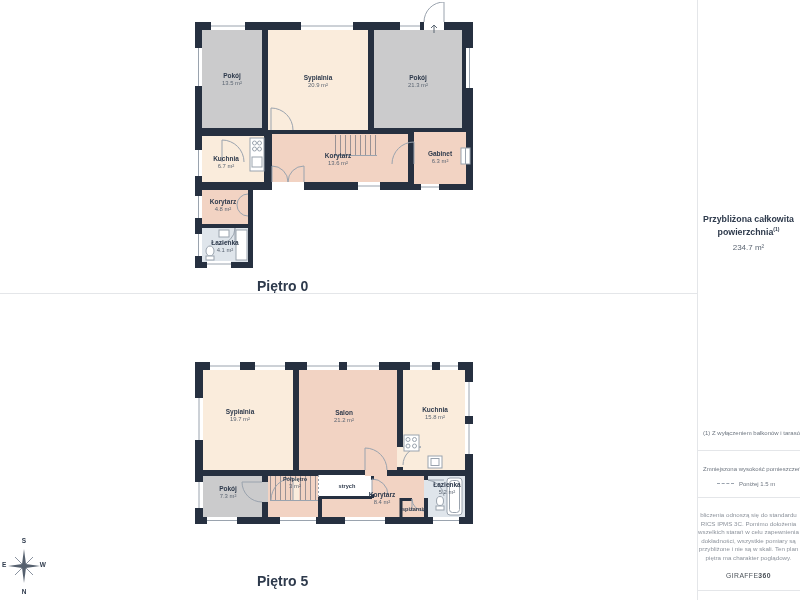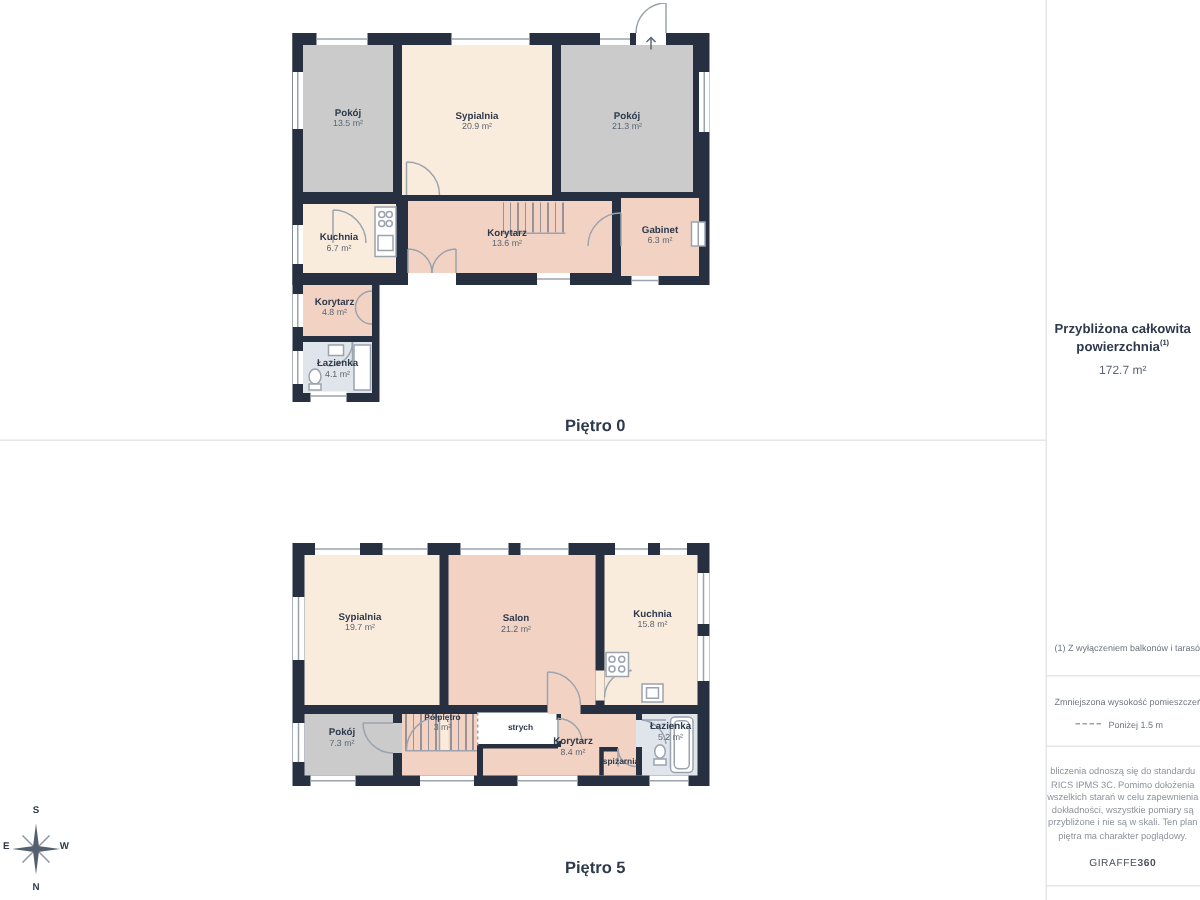--- a/index.html
+++ b/index.html
@@ -25,22 +25,22 @@
     border-bottom:1px solid #9aa3ae;
   }
   .rlabel{
     position:absolute;transform:translate(-50%,-50%);
     text-align:center;white-space:nowrap;line-height:1.25;z-index:5;
   }
   .rname{font-weight:bold;font-size:6.5px;color:#2e3a4c;}
   .rname.tiny{font-size:5.6px;}
   .rarea{font-size:5.9px;color:#5c6673;}
   .floor-caption{
-    position:absolute;left:257px;width:160px;text-align:right;
-    font-weight:bold;font-size:11px;color:#2e3a4c;
+    position:absolute;left:257px;width:160px;text-align:left;
+    font-weight:bold;font-size:14px;color:#2e3a4c;
   }
   
   .hdiv{position:absolute;background:#e4e6e9;height:1px;}
   .vdiv{position:absolute;background:#e4e6e9;width:1px;}
   
   .sidebar{position:absolute;left:697px;top:0;width:103px;height:600px;}
   .sb-head{position:absolute;top:186px;left:0;width:103px;text-align:center;margin-top:28px;}
   .sb-title{font-weight:bold;font-size:8.8px;line-height:1.35;color:#2e3a4c;}
   .sb-title sup{font-size:5px;}
   .sb-val{margin-top:4px;font-size:8px;color:#5c6673;}
@@ -334,21 +334,21 @@
   </svg>
 </div>
 
 <div class="vdiv" style="left:697px;top:0;height:600px;"></div>
 <aside class="sidebar">
   <div class="sb-head">
     <div class="sb-title">
       <div>Przybliżona całkowita</div>
       <div><span>powierzchnia</span><sup>(1)</sup></div>
     </div>
-    <div class="sb-val">172.7 m²</div>
+    <div class="sb-val">234.7 m²</div>
   </div>
 
   <div class="sb-note" style="top:430px;">(1) Z wyłączeniem balkonów i tarasów</div>
   <div class="hdiv" style="left:0;top:450px;width:103px;"></div>
 
   <div class="sb-note" style="top:466px;">Zmniejszona wysokość pomieszczeń</div>
   <div class="sb-legend" style="top:481px;">
     <span class="dash"></span><span>Poniżej 1.5 m</span>
   </div>
   <div class="hdiv" style="left:0;top:497px;width:103px;"></div>

